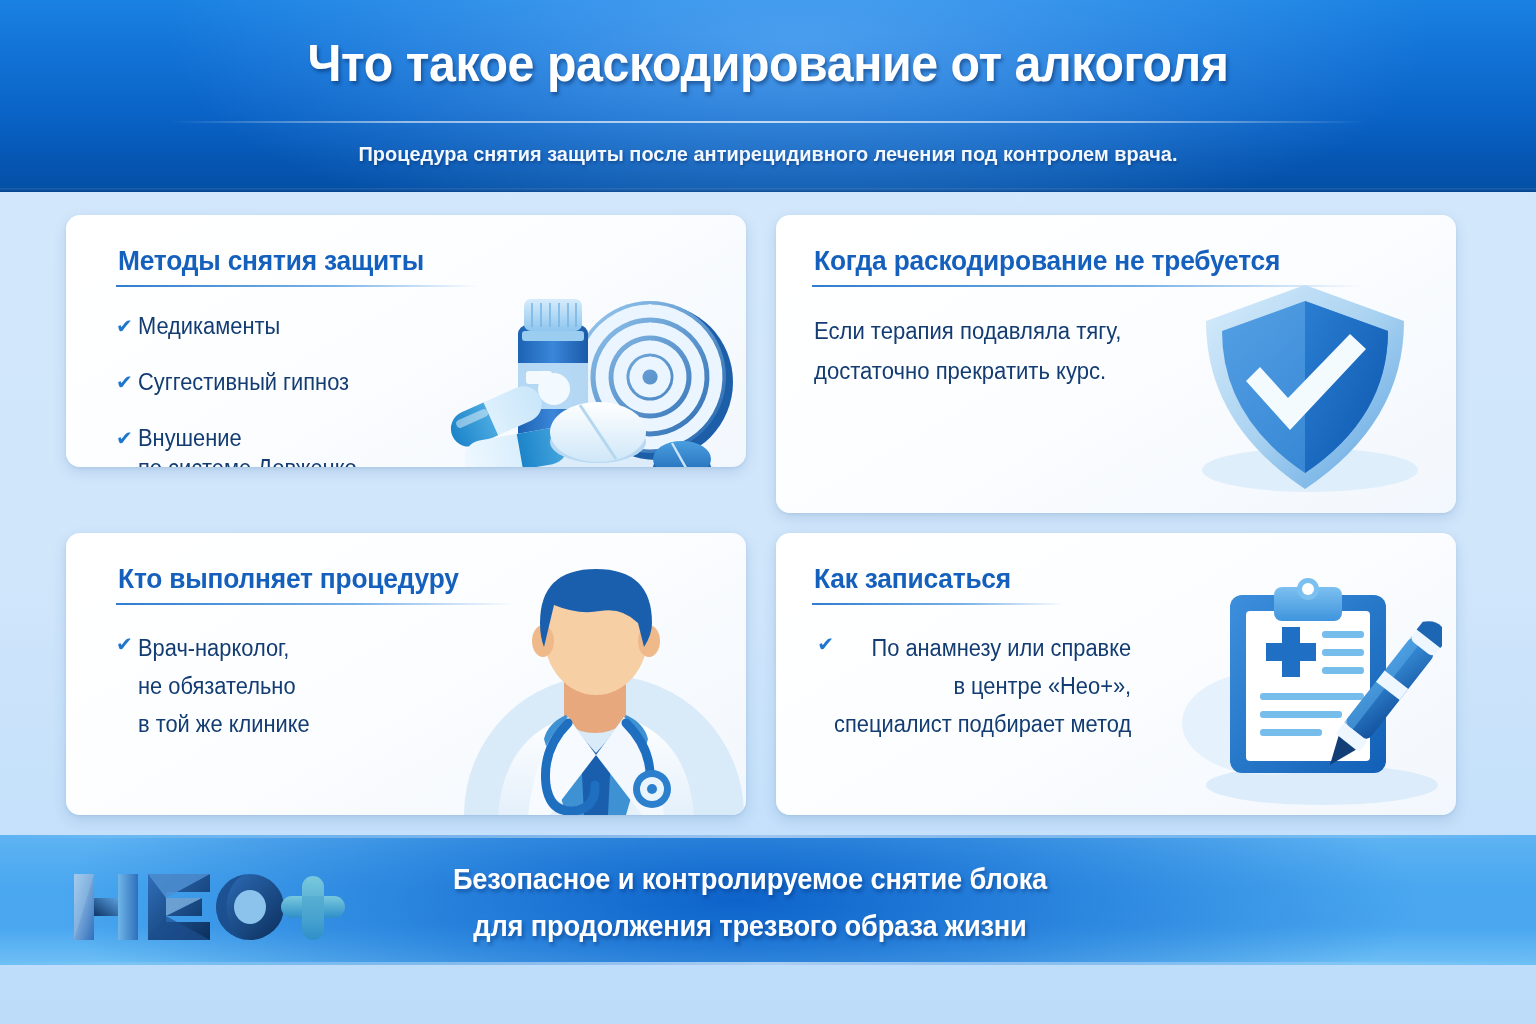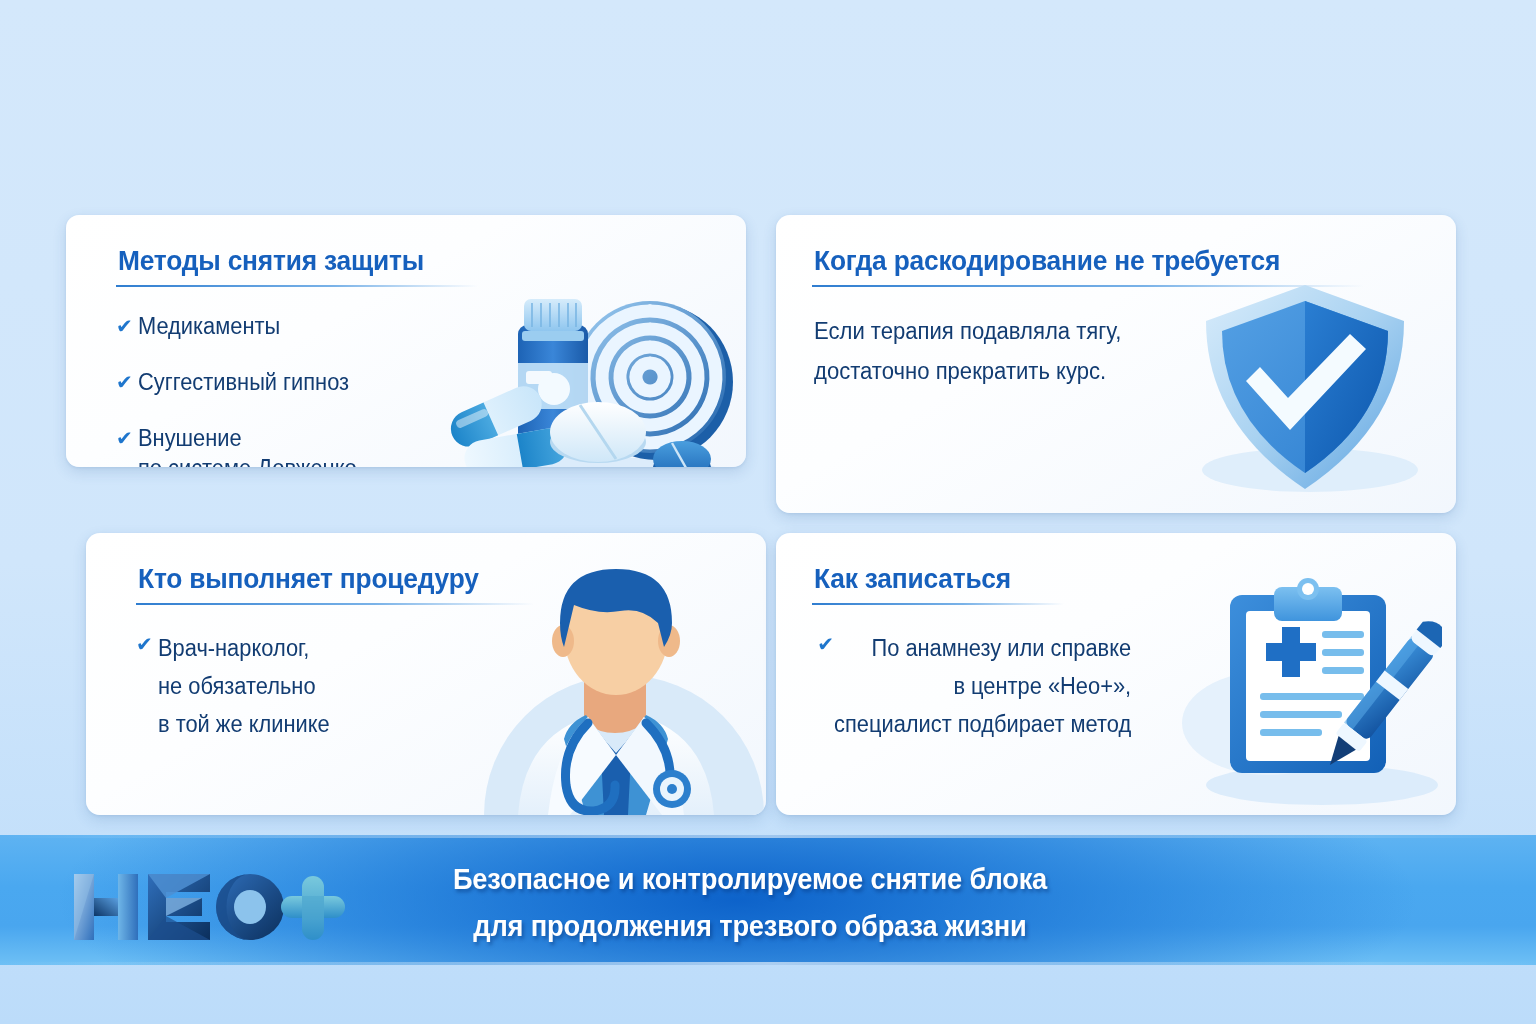--- a/index.html
+++ b/index.html
@@ -72,23 +72,23 @@
     width: 1404px; height: 600px;
   }
   .card {
     position: absolute;
     width: 680px;
     border-radius: 14px;
     background: linear-gradient(150deg,#ffffff 0%, #fdfeff 40%, #f2f7fd 100%);
     box-shadow: 0 5px 14px rgba(40,90,150,0.16), 0 1px 3px rgba(40,90,150,0.10);
     overflow: hidden;
   }
-  #card-1 { left: 0;    top: 0;   height: 252px; border-radius: 13px; }
+  #card-1 { left: 0;    top: 0;   height: 252px; }
   #card-2 { left: 710px; top: 0;   height: 298px; padding-left: 11px; }
-  #card-3 { left: 0;    top: 318px; height: 282px; margin-left: 20px; }
+  #card-3 { left: 0;    top: 318px; height: 282px; }
   #card-4 { left: 710px; top: 318px; height: 282px; text-align: right; }
 
   .card-head {
     position: absolute;
     left: 52px; top: 30px;
     color: #1660bd;
     font-size: 28px;
     font-weight: bold;
     letter-spacing: -0.2px;
     transform: scaleX(0.94);
@@ -198,20 +198,25 @@
     transform: scaleX(0.94);
     transform-origin: center top;
     white-space: pre-line;
   }
 </style>
 </head>
 <body>
 
 <div id="poster">
 
+  <div class="header">
+    <div class="header-title">Что такое раскодирование от алкоголя</div>
+    <div class="header-rule"></div>
+    <div class="header-sub">Процедура снятия защиты после антирецидивного лечения под контролем врача.</div>
+  </div>
 
   <div class="grid">
 
     <div class="card" id="card-1">
       <div class="card-head">Методы снятия защиты</div>
       <div class="card-head-rule"></div>
 
       <div class="bullets">
         <div class="bullet-row">
           <span class="check-icon">✔</span>

